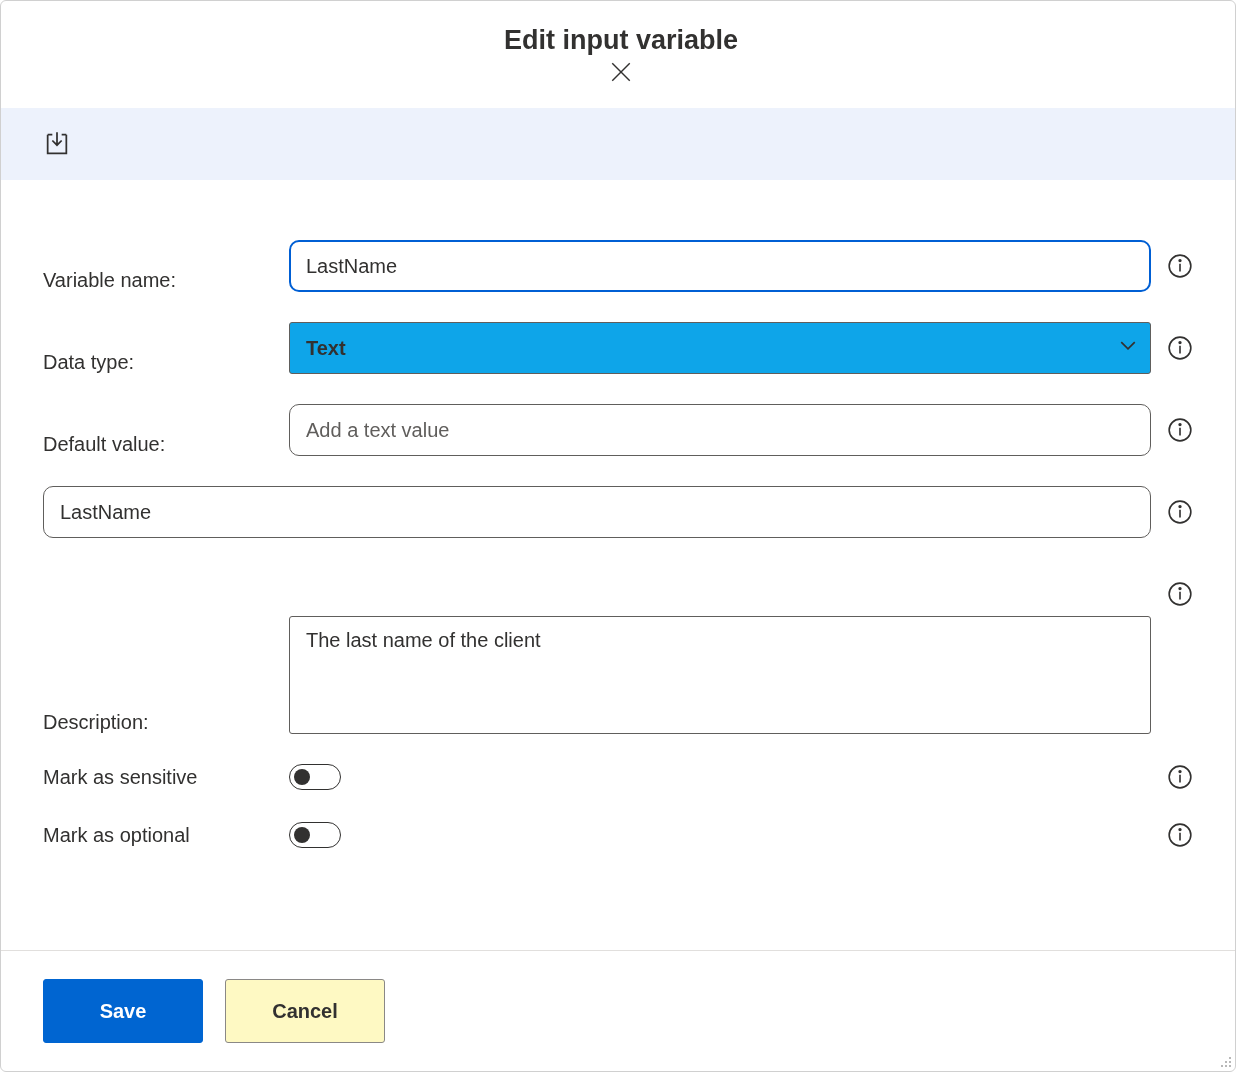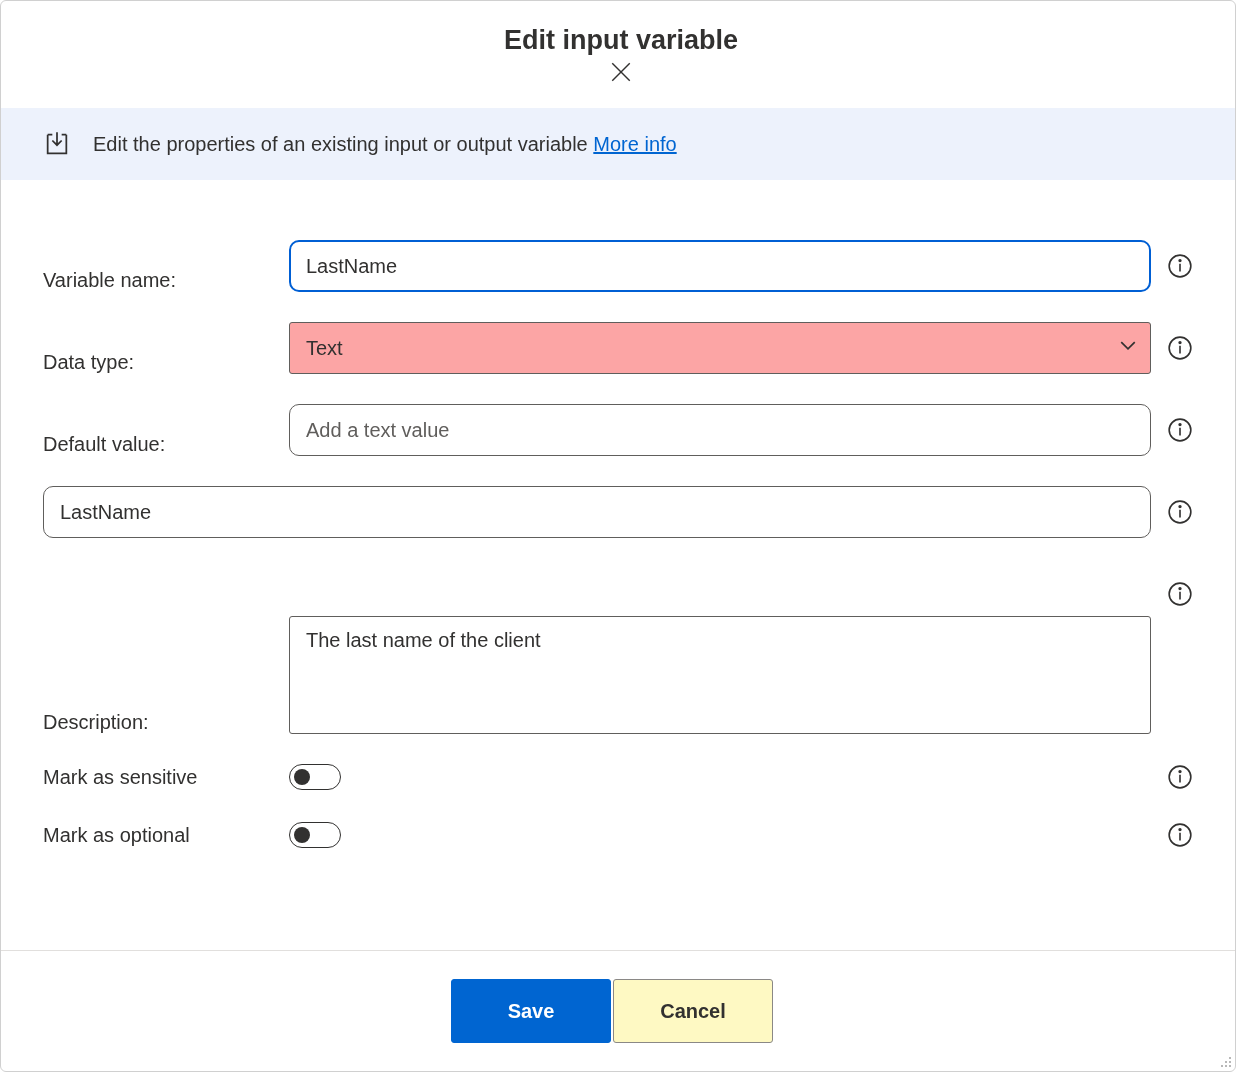--- a/index.html
+++ b/index.html
@@ -147,24 +147,25 @@
     
     .select-input {
       width: 100%;
       height: 52px;
       border: 1px solid #605e5c;
       border-radius: 3px;
       padding: 0 16px;
       font-size: 20px;
       font-family: inherit;
       color: #323130;
-      background: #fca5a5;
+      background: #0ea5e9;
       appearance: none;
       cursor: pointer;
       outline: none;
+      font-weight: bold;
     }
     
     .select-chevron {
       position: absolute;
       right: 14px;
       top: 50%;
       transform: translateY(-50%);
       pointer-events: none;
     }
     
@@ -219,22 +220,22 @@
     }
     
     .toggle-wrap {
       flex: 1;
     }
     
     .dialog-footer {
       border-top: 1px solid #e1dfdd;
       padding: 28px 54px 28px 42px;
       display: flex;
-      justify-content: center;
-      gap: 2px;
+      justify-content: flex-start;
+      gap: 22px;
     }
     
     .btn {
       min-width: 160px;
       height: 64px;
       border-radius: 3px;
       font-size: 20px;
       font-family: inherit;
       font-weight: 600;
       cursor: pointer;
@@ -272,23 +273,20 @@
     </button>
   </div>
 
   <div class="info-banner">
     <span class="info-banner-icon">
       <svg width="28" height="28" viewBox="0 0 24 24" fill="none" stroke="#323130" stroke-width="1.5">
         <path d="M4 4 L4 20 L20 20 L20 4" stroke-dasharray="0"></path>
         <path d="M4 4 L8 4 M16 4 L20 4"></path>
         <path d="M12 2 L12 13 M8 9 L12 13 L16 9"></path>
       </svg>
-    </span>
-    <span class="info-banner-text">
-      <span>Edit the properties of an existing input or output variable </span><a href="#">More info</a>
     </span>
   </div>
 
   <div class="form-body">
 
     <div class="form-row">
       <label class="form-label">Variable name:</label>
       <div class="form-control-wrap">
         <input type="text" class="text-input focused" value="LastName" style="">
         <span class="info-icon">

